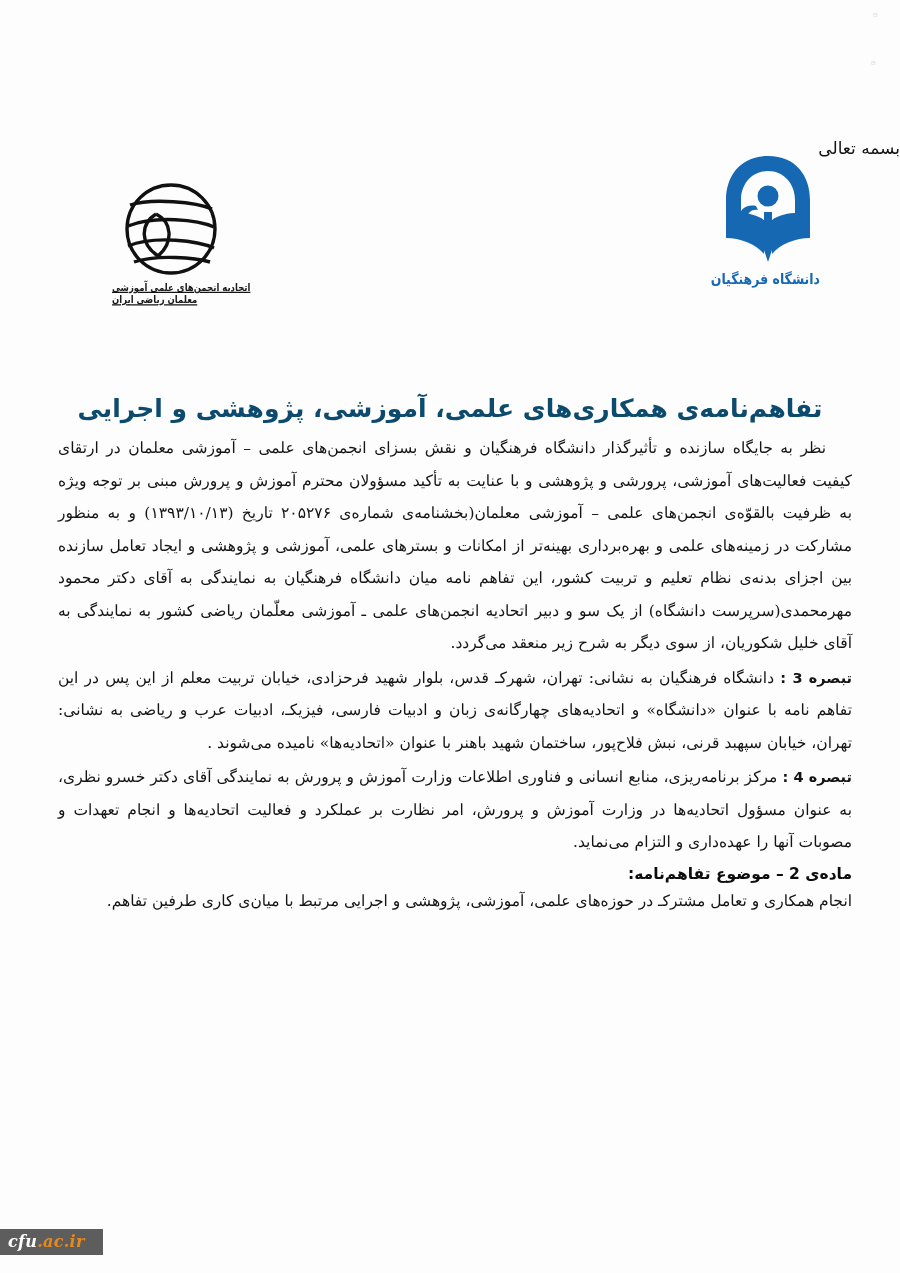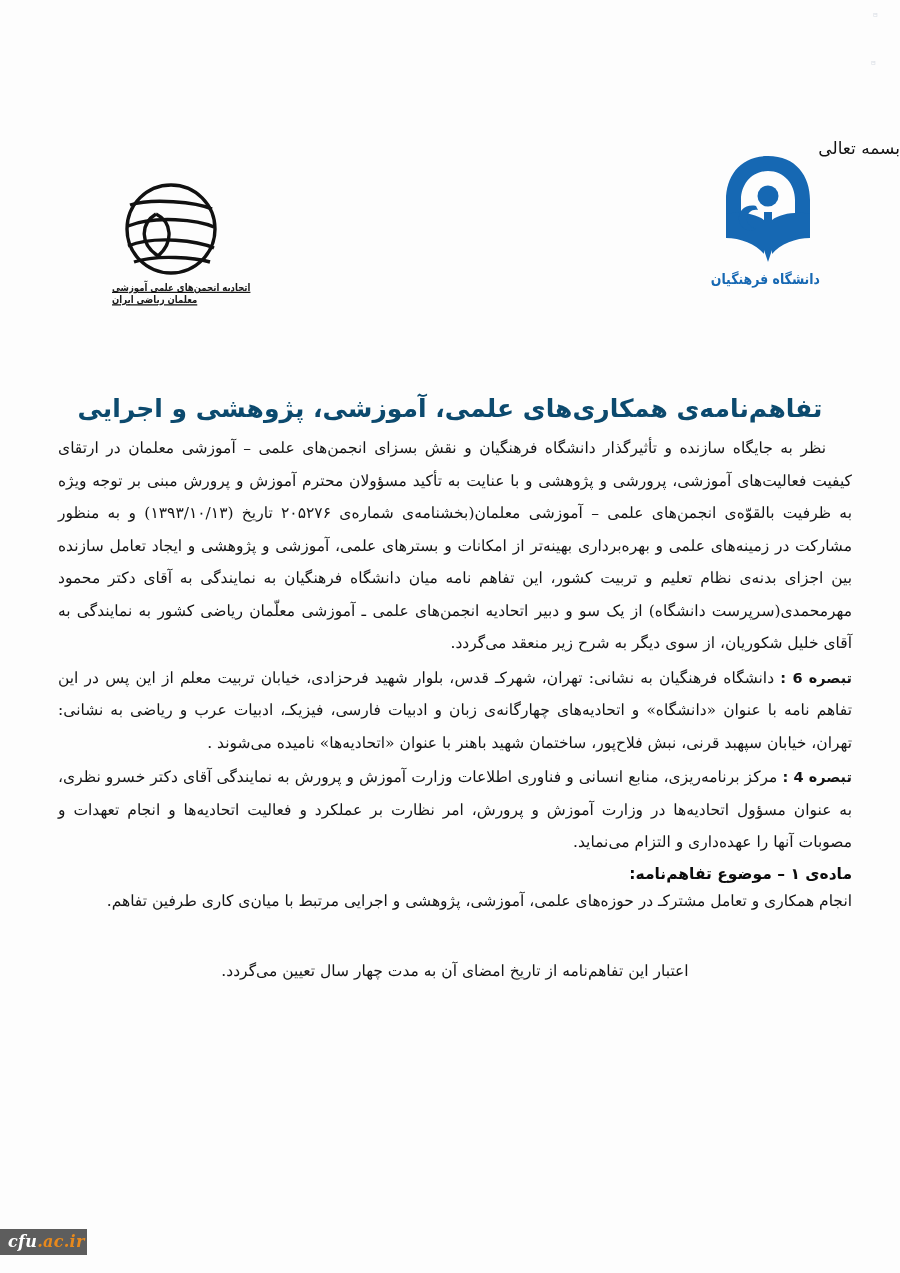--- a/index.html
+++ b/index.html
@@ -134,21 +134,21 @@
   .watermark {
     position: absolute;
     bottom: 18px;
     left: 0;
     background: #5d5d5d;
     color: #ffffff;
     font-family: "DejaVu Serif", "Liberation Serif", serif;
     font-size: 16px;
     font-weight: bold;
     font-style: italic;
-    padding: 3px 2px 4px 8px;
+    padding: 3px 18px 4px 8px;
     letter-spacing: .3px;
     direction: ltr;
   }
   .watermark .dom { color: #e8891c; }
 </style>
 </head>
 <body>
 
 <div class="page">
 
@@ -193,37 +193,36 @@
     <div class="logo-caption-right">دانشگاه فرهنگیان</div>
   </div>
 
   <h1 class="doc-title">تفاهم‌نامه‌ی همکاری‌های علمی، آموزشی، پژوهشی و اجرایی</h1>
 
   <div class="body-wrap">
 
     <p class="para lead justify-both">نظر به جایگاه سازنده و تأثیرگذار دانشگاه فرهنگیان و نقش بسزای انجمن‌های علمی – آموزشی معلمان در ارتقای کیفیت فعالیت‌های آموزشی، پرورشی و پژوهشی و با عنایت به تأکید مسؤولان محترم آموزش و پرورش مبنی بر توجه ویژه به ظرفیت بالقوّه‌ی انجمن‌های علمی – آموزشی معلمان(بخشنامه‌ی شماره‌ی ۲۰۵۲۷۶ تاریخ (۱۳۹۳/۱۰/۱۳) و به منظور مشارکت در زمینه‌های علمی و بهره‌برداری بهینه‌تر از امکانات و بسترهای علمی، آموزشی و پژوهشی و ایجاد تعامل سازنده بین اجزای بدنه‌ی نظام تعلیم و تربیت کشور، این تفاهم نامه میان دانشگاه فرهنگیان به نمایندگی به آقای دکتر محمود مهرمحمدی(سرپرست دانشگاه) از یک سو و دبیر اتحادیه انجمن‌های علمی ـ آموزشی معلّمان ریاضی کشور به نمایندگی به آقای خلیل شکوریان، از سوی دیگر به شرح زیر منعقد می‌گردد.</p>
 
     <p class="para justify-both">
-      <span class="lbl">تبصره 6 :</span>
+      <span class="lbl">تبصره 3 :</span>
       <span>دانشگاه فرهنگیان به نشانی: تهران، شهرکـ قدس، بلوار شهید فرحزادی، خیابان تربیت معلم از این پس در این تفاهم نامه با عنوان «دانشگاه» و اتحادیه‌های چهارگانه‌ی زبان و ادبیات فارسی، فیزیکـ، ادبیات عرب و ریاضی به نشانی: تهران، خیابان سپهبد قرنی، نبش فلاح‌پور، ساختمان شهید باهنر با عنوان «اتحادیه‌ها» نامیده می‌شوند .</span>
     </p>
 
     <p class="para justify-both">
       <span class="lbl">تبصره 4 :</span>
       <span>مرکز برنامه‌ریزی، منابع انسانی و فناوری اطلاعات وزارت آموزش و پرورش به نمایندگی آقای دکتر خسرو نظری،  به عنوان مسؤول اتحادیه‌ها در وزارت آموزش و پرورش، امر نظارت بر عملکرد و فعالیت اتحادیه‌ها و انجام تعهدات و مصوبات آنها را عهده‌داری و التزام می‌نماید.</span>
     </p>
 
-    <h2 class="article">ماده‌ی ۱ – موضوع تفاهم‌نامه:</h2>
+    <h2 class="article">ماده‌ی 2 – موضوع تفاهم‌نامه:</h2>
     <p class="para">انجام همکاری و تعامل مشترکـ در حوزه‌های علمی، آموزشی، پژوهشی و اجرایی مرتبط با میان‌ی کاری طرفین تفاهم.</p>
 
     <div class="spacer-sm"></div>
 
 
     <div class="spacer-md"></div>
 
-    <p class="center-line">اعتبار این تفاهم‌نامه از تاریخ امضای آن به مدت چهار سال تعیین می‌گردد.</p>
   </div>
 
   <div class="watermark">
     <span>cfu</span><span class="dom">.ac.ir</span>
   </div>
 
 </div>
 
 </body></html>

